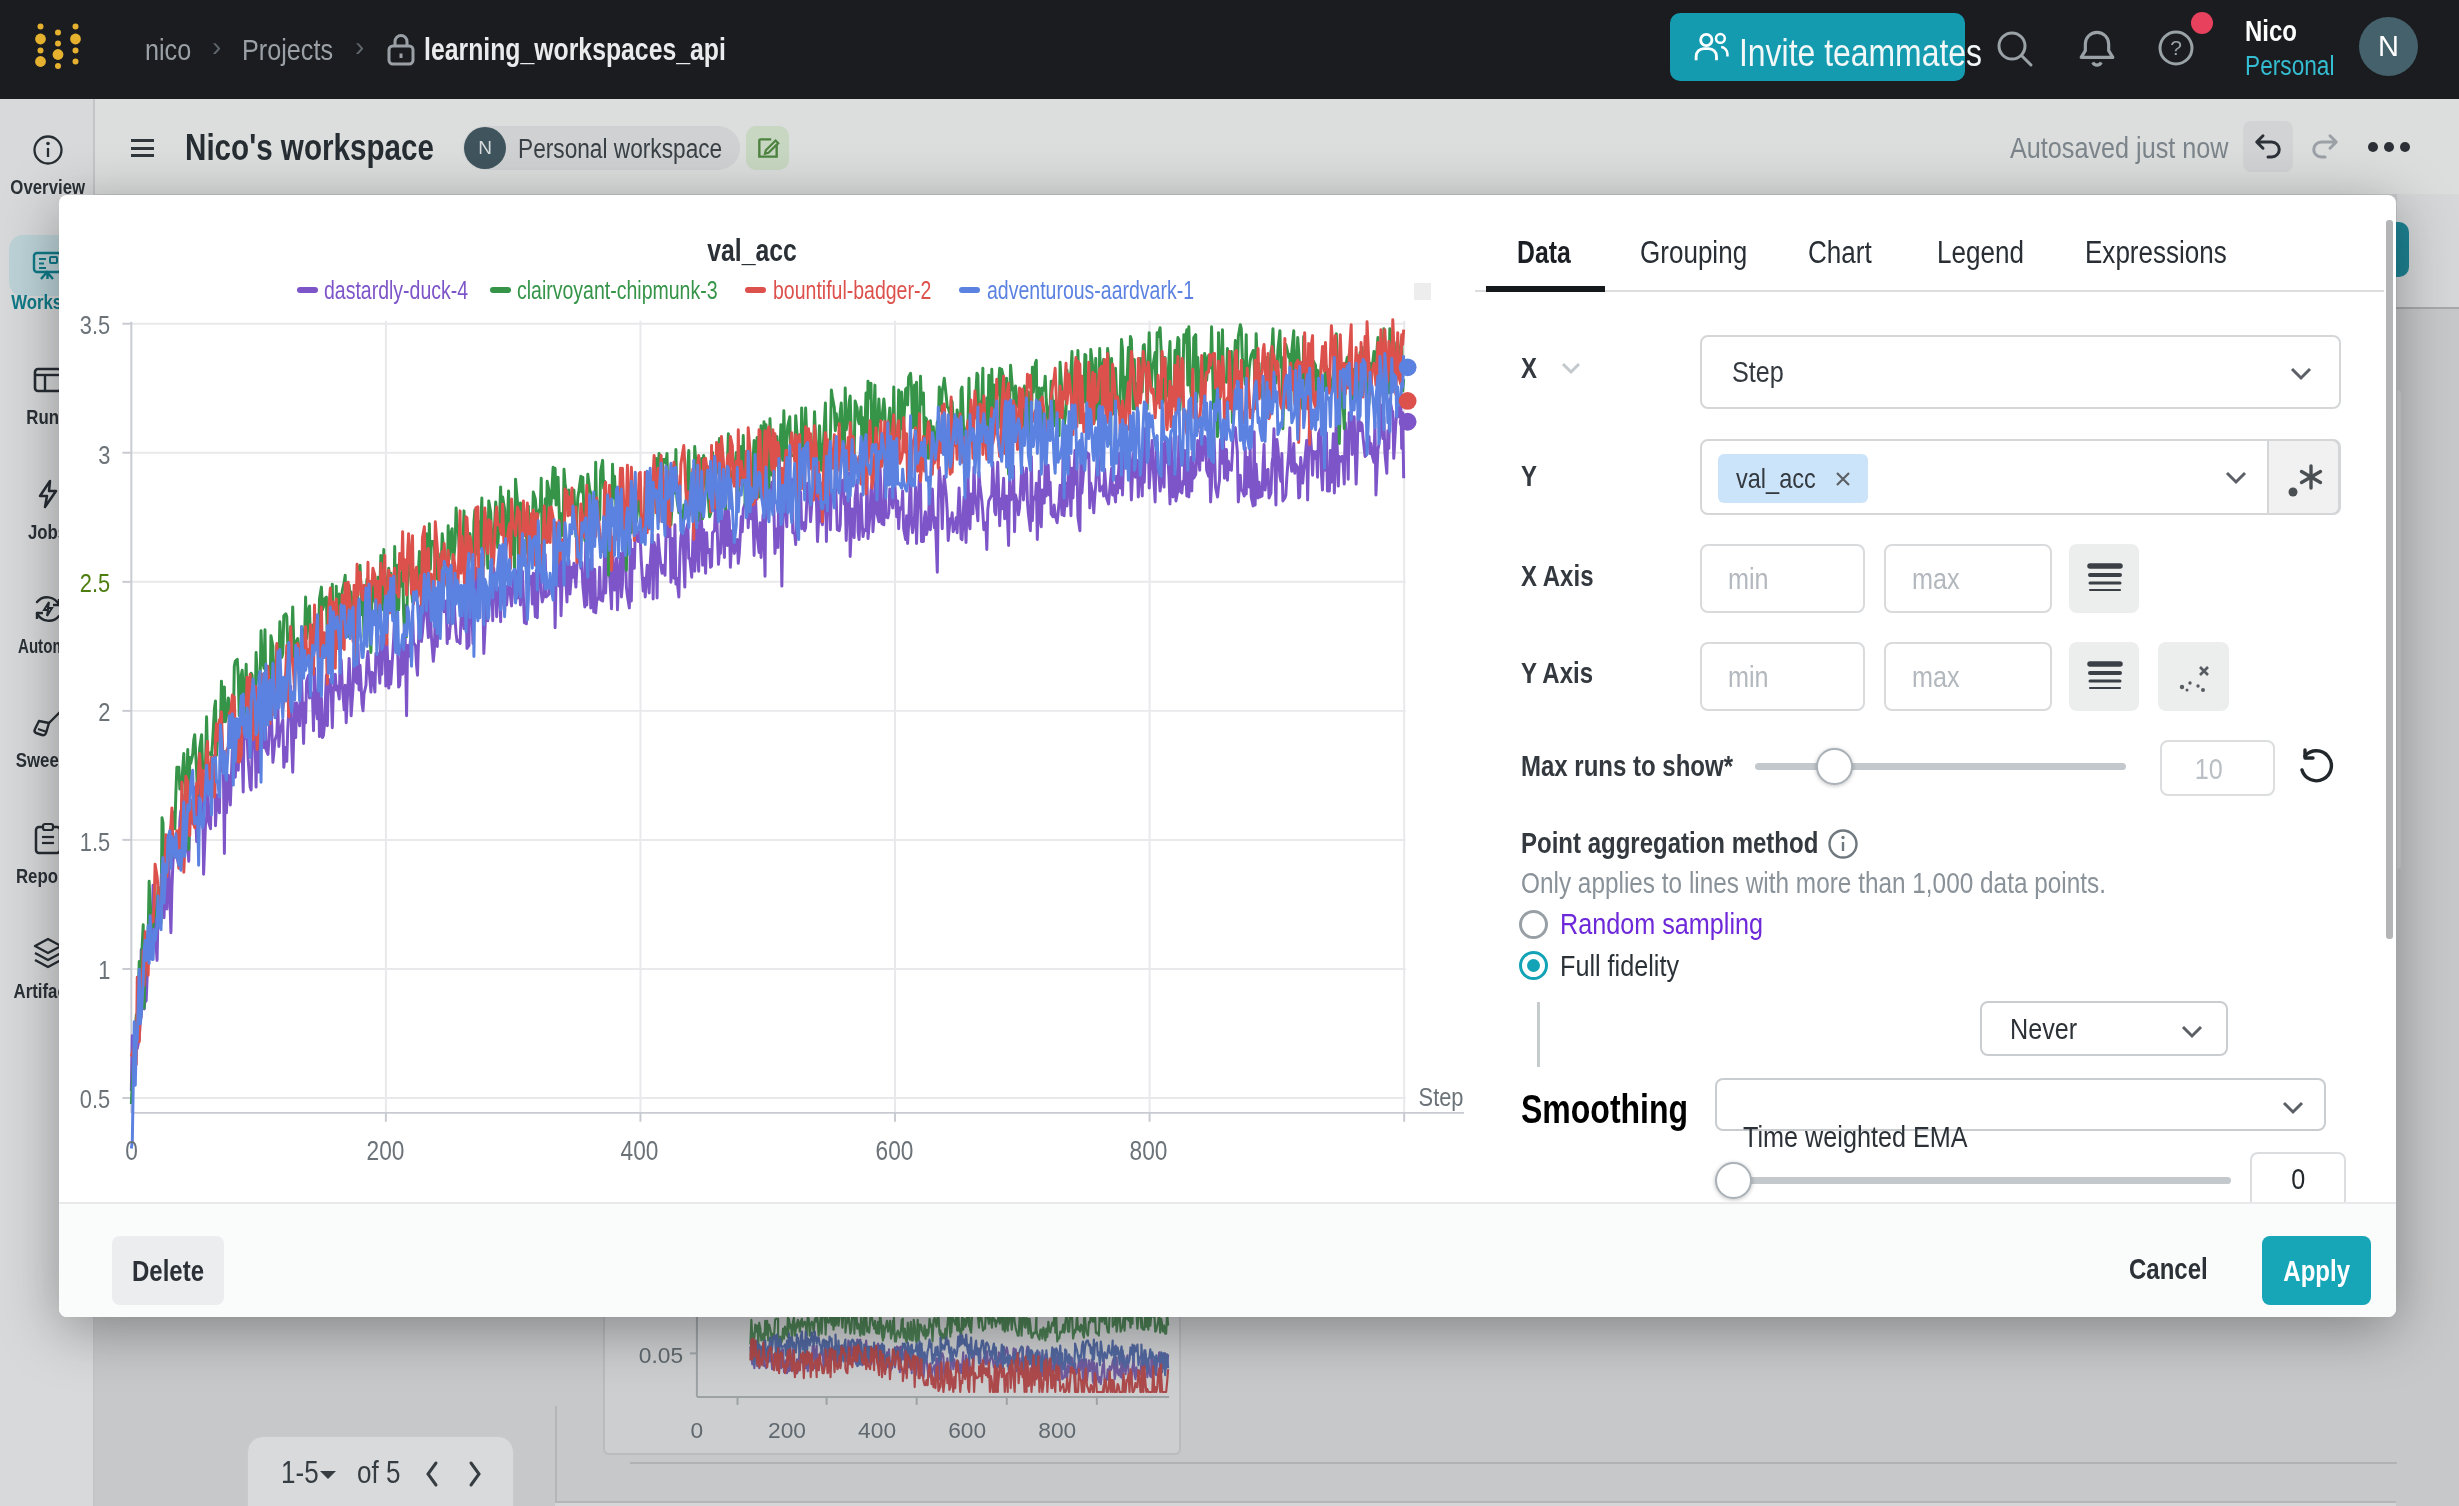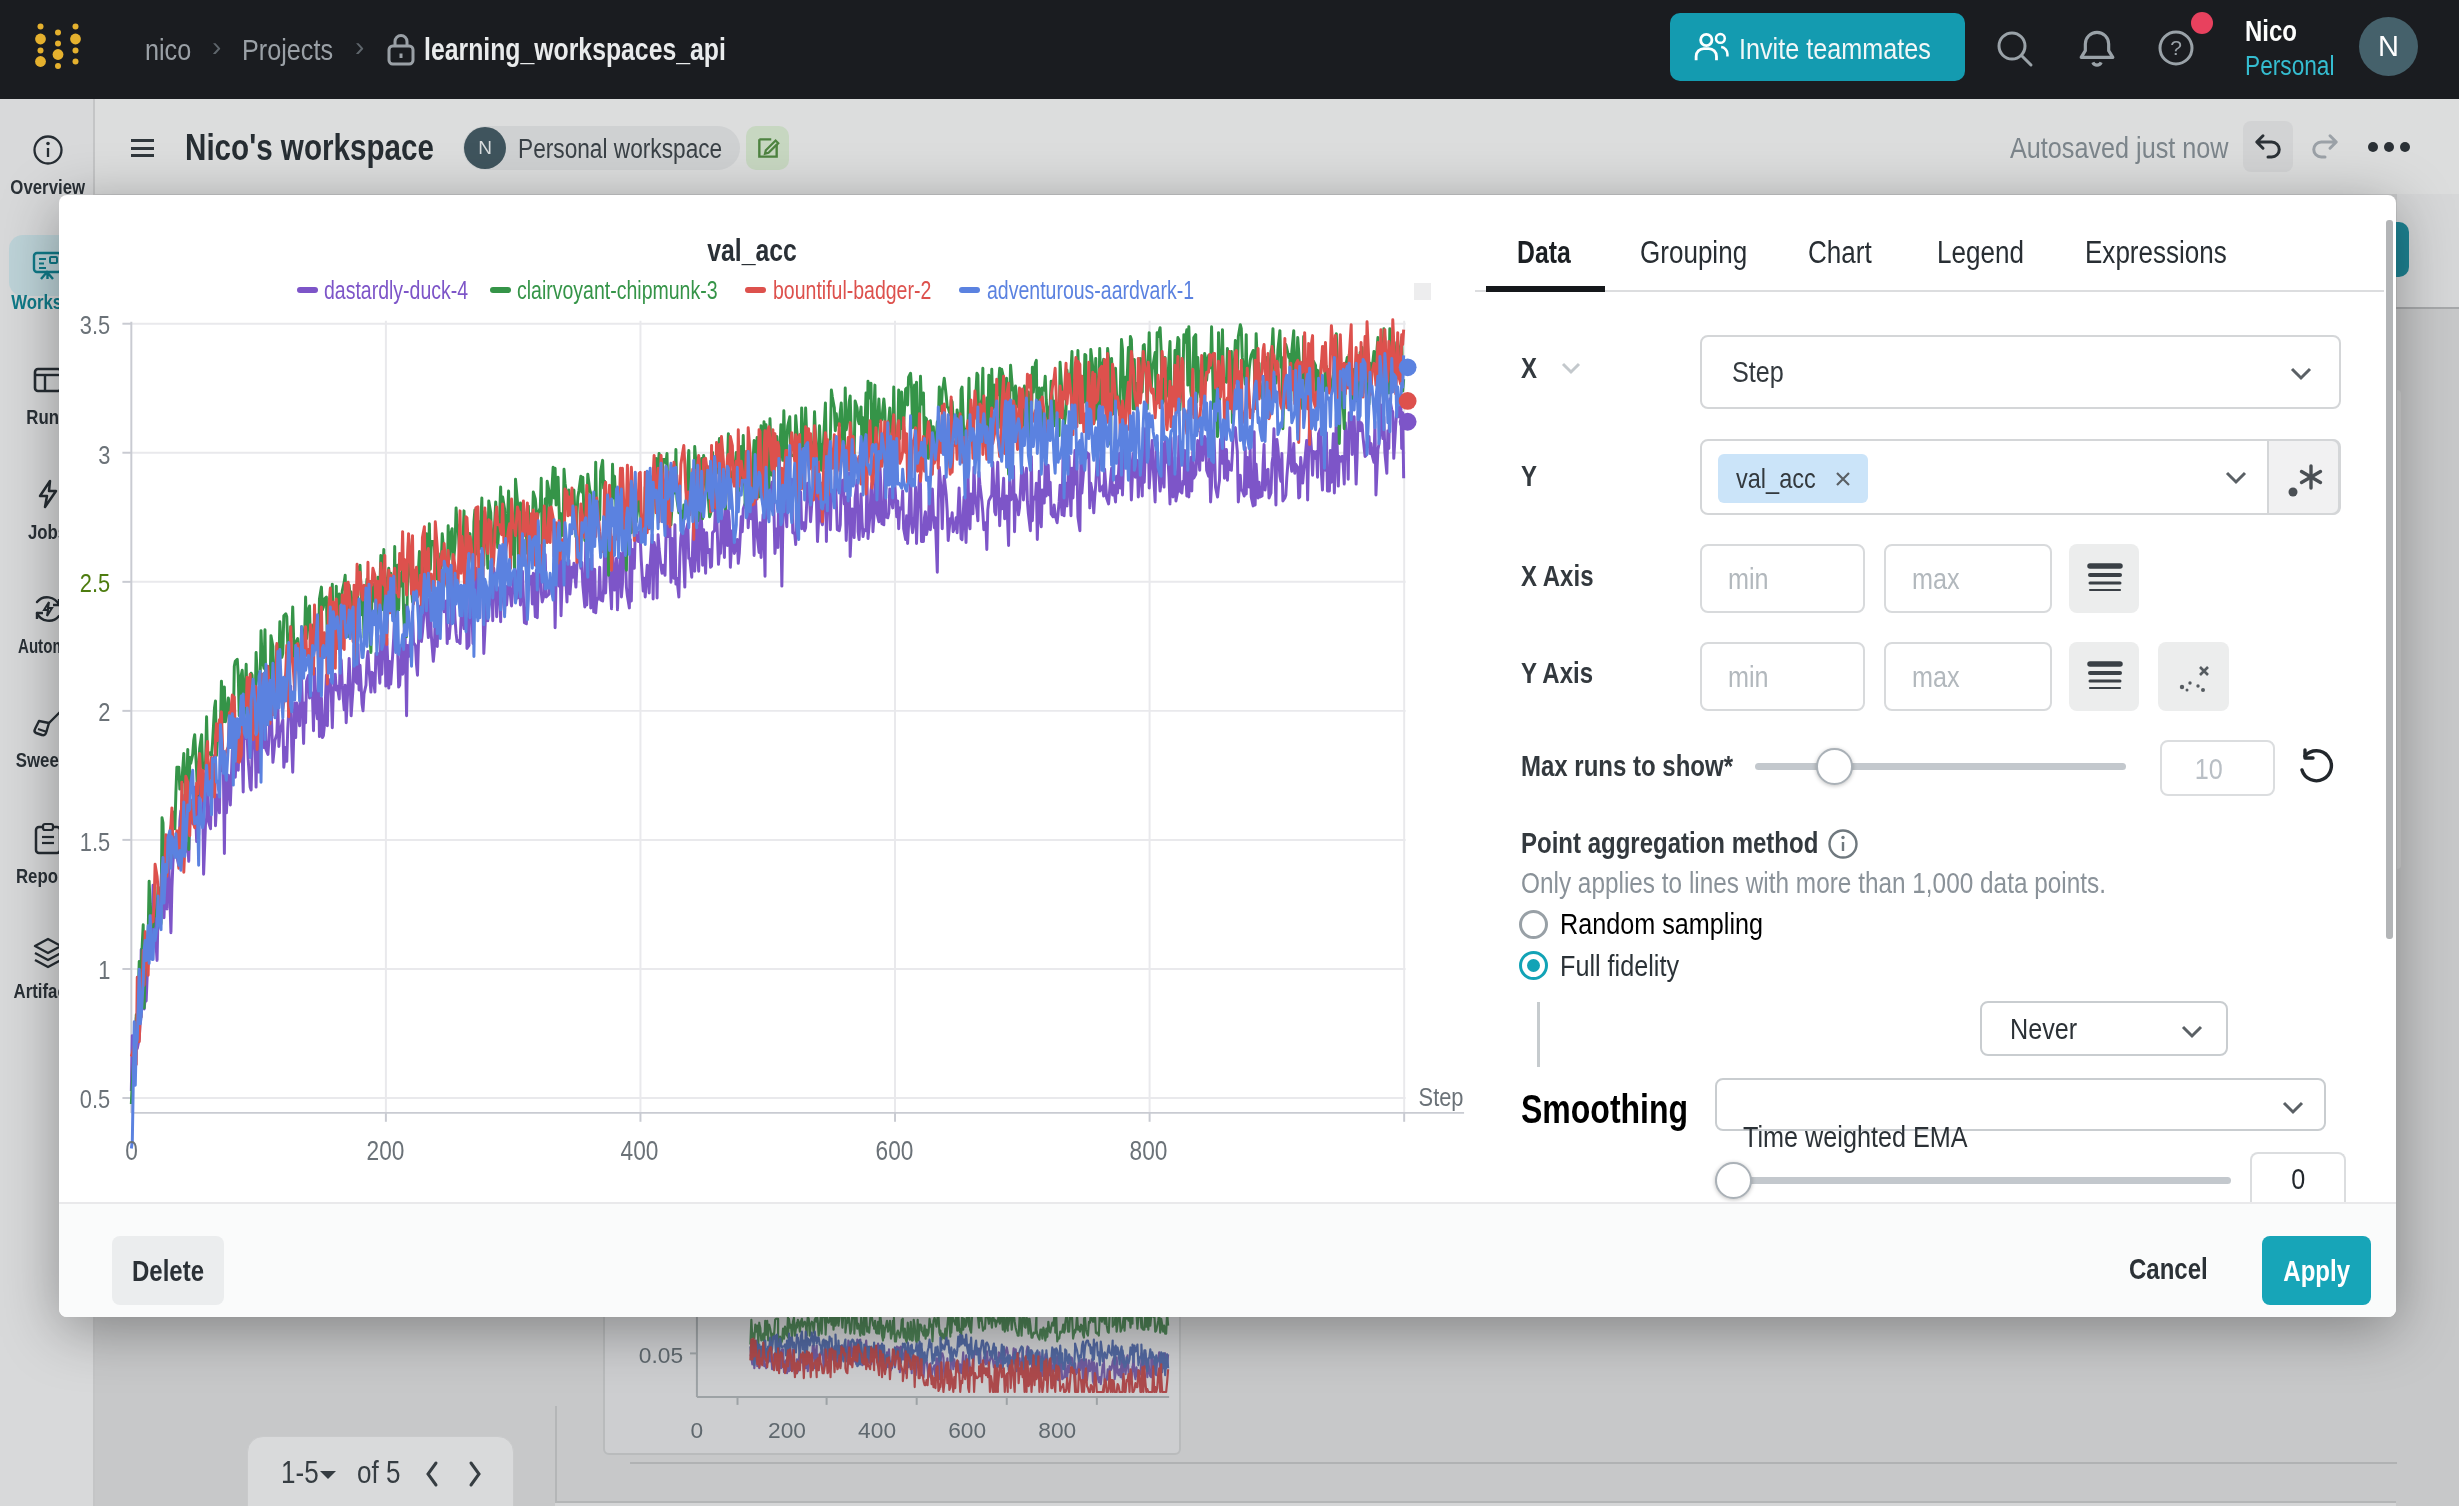--- a/index.html
+++ b/index.html
@@ -44,21 +44,21 @@
   </svg>
   <div class="abs" style="left:424px;top:32px;font-size:31px;font-weight:700;color:#e9ebec;"><span class="tb">learning_workspaces_api</span></div>
 
   <div class="abs" style="left:1670px;top:13px;width:295px;height:68px;background:#149bb0;border-radius:10px;">
     <svg class="abs" style="left:22px;top:16px" width="38" height="36" viewBox="0 0 24 23">
       <circle cx="9" cy="7" r="3.6" fill="none" stroke="#fff" stroke-width="1.8"></circle>
       <path d="M2.5 20 v-2.5 a5 5 0 0 1 5-5 h3 a5 5 0 0 1 5 5 V20" fill="none" stroke="#fff" stroke-width="1.8"></path>
       <circle cx="18" cy="6" r="2.8" fill="none" stroke="#fff" stroke-width="1.6"></circle>
       <path d="M18.5 11.5 a4.5 4.5 0 0 1 4 4.5 v1.5" fill="none" stroke="#fff" stroke-width="1.6"></path>
     </svg>
-    <div class="abs" style="left:69px;top:19px;font-size:30px;color:#f2f7f7;"><span class="tr">Invite teammates</span></div>
+    <div class="abs" style="left:69px;top:19px;font-size:38px;color:#f2f7f7;"><span class="tr">Invite teammates</span></div>
   </div>
   <svg class="abs" style="left:1994px;top:28px" width="42" height="42" viewBox="0 0 42 42">
     <circle cx="18" cy="18" r="13" fill="none" stroke="#9aa2a8" stroke-width="3"></circle>
     <line x1="28" y1="28" x2="37" y2="37" stroke="#9aa2a8" stroke-width="3" stroke-linecap="round"></line>
   </svg>
   <svg class="abs" style="left:2077px;top:27px" width="40" height="44" viewBox="0 0 24 26">
     <path d="M12 3 a7 7 0 0 1 7 7 v4 l2.5 4 H2.5 L5 14 v-4 a7 7 0 0 1 7-7 z" fill="none" stroke="#9aa2a8" stroke-width="1.9" stroke-linejoin="round"></path>
     <path d="M9.5 21 a2.7 2.7 0 0 0 5 0" fill="none" stroke="#9aa2a8" stroke-width="1.9"></path>
   </svg>
   <svg class="abs" style="left:2158px;top:30px" width="36" height="36" viewBox="0 0 36 36">
@@ -367,21 +367,21 @@
 
   <div class="abs" style="left:1462px;top:631px;font-size:30px;font-weight:700;color:#33393e;"><span class="tb">Point aggregation method</span></div>
   <svg class="abs" style="left:1768px;top:633px" width="32" height="32" viewBox="0 0 32 32">
     <circle cx="16" cy="16" r="13.5" fill="none" stroke="#6f787e" stroke-width="2.4"></circle>
     <line x1="16" y1="14" x2="16" y2="23" stroke="#6f787e" stroke-width="2.4"></line>
     <circle cx="16" cy="9.5" r="1.7" fill="#6f787e"></circle>
   </svg>
   <div class="abs" style="left:1462px;top:672px;font-size:29px;color:#8a9299;"><span class="tr">Only applies to lines with more than 1,000 data points.</span></div>
 
   <div class="abs" style="left:1460px;top:715px;width:29px;height:29px;border-radius:50%;border:3px solid #98a0a6;"></div>
-  <div class="abs" style="left:1501px;top:712px;font-size:30px;color:#000000;text-decoration:underline;"><span class="tr">Random sampling</span></div>
+  <div class="abs" style="left:1501px;top:712px;font-size:30px;color:#6d28d9;text-decoration:underline;"><span class="tr">Random sampling</span></div>
   <div class="abs" style="left:1460px;top:756px;width:29px;height:29px;border-radius:50%;border:3px solid #12a3b6;"></div>
   <div class="abs" style="left:1468px;top:764px;width:13px;height:13px;border-radius:50%;background:#12a3b6;"></div>
   <div class="abs" style="left:1501px;top:754px;font-size:30px;color:#2b3237;"><span class="tr">Full fidelity</span></div>
 
   <div class="abs" style="left:1478px;top:807px;width:3px;height:65px;background:#c6cbce;"></div>
   <div class="abs" style="left:1921px;top:806px;width:248px;height:55px;border:2px solid #c9cdd0;border-radius:8px;">
     <div class="abs" style="left:28px;top:9px;font-size:30px;color:#2b3136;"><span class="tr">Never</span></div>
     <svg class="abs" style="left:198px;top:21px" width="24" height="16" viewBox="0 0 24 16">
         <path d="M3 3 l9 9 9-9" fill="none" stroke="#5a6065" stroke-width="3"></path>
       </svg>

